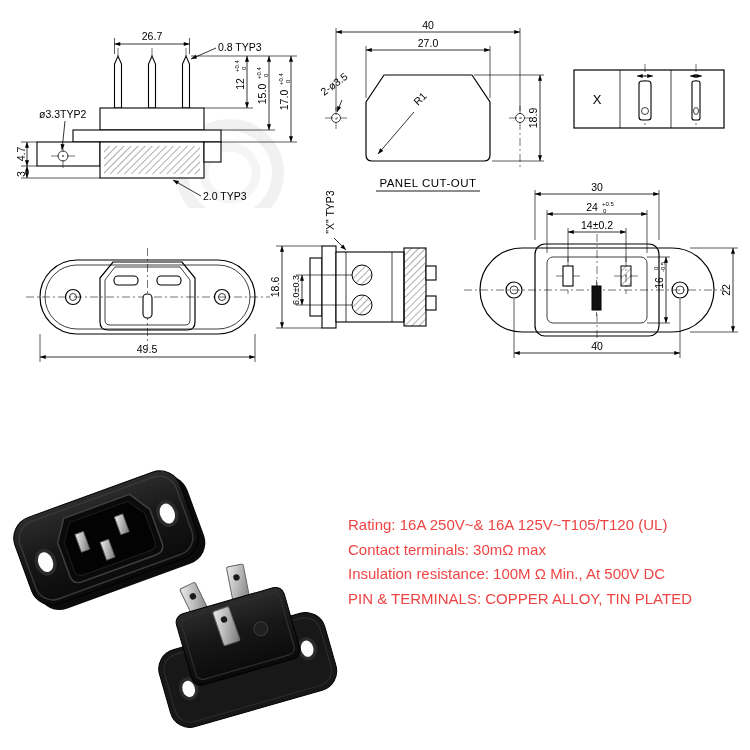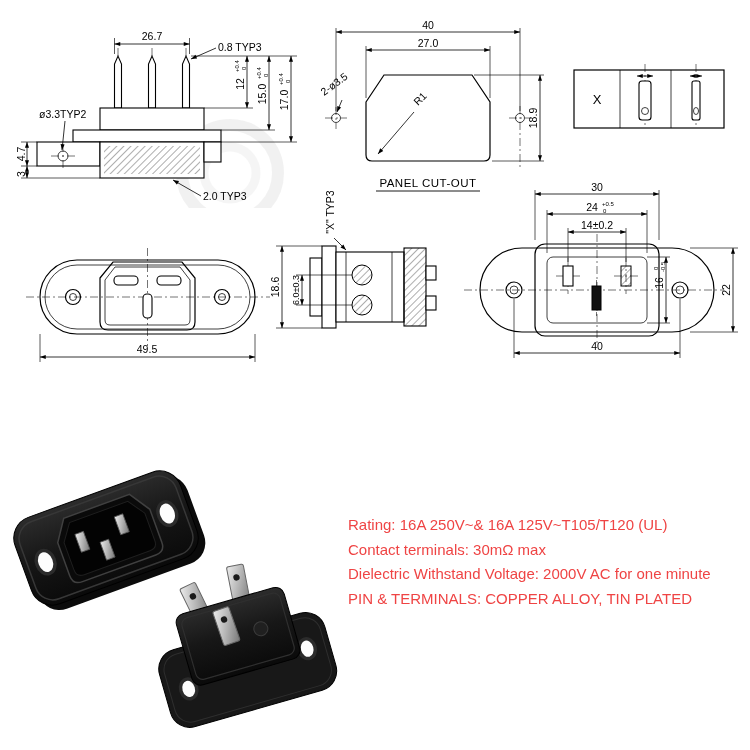--- a/index.html
+++ b/index.html
@@ -355,17 +355,17 @@
         <rect x="-17" y="-38" width="17" height="36" rx="2" fill="url(#metal)" stroke="#666"></rect>
         <circle cx="-8.5" cy="-27" r="3.2" fill="#1a1a1a"></circle>
       </g>
       <circle cx="24" cy="-8" r="7" fill="#202020" stroke="#3c3c3c"></circle>
     </g>
   </svg>
 
   <div class="specs">
     <div class="spec-line">Rating: 16A 250V~&amp; 16A 125V~T105/T120 (UL)</div>
     <div class="spec-line">Contact terminals:  30mΩ max</div>
-    <div class="spec-line">Dielectric Withstand Voltage: 2000V AC for one minute</div>
+    <div class="spec-line">Insulation resistance: 100M Ω Min., At 500V DC</div>
     <div class="spec-line">PIN &amp; TERMINALS: COPPER ALLOY, TIN PLATED</div>
   </div>
 
 </div>
 
 </body></html>

